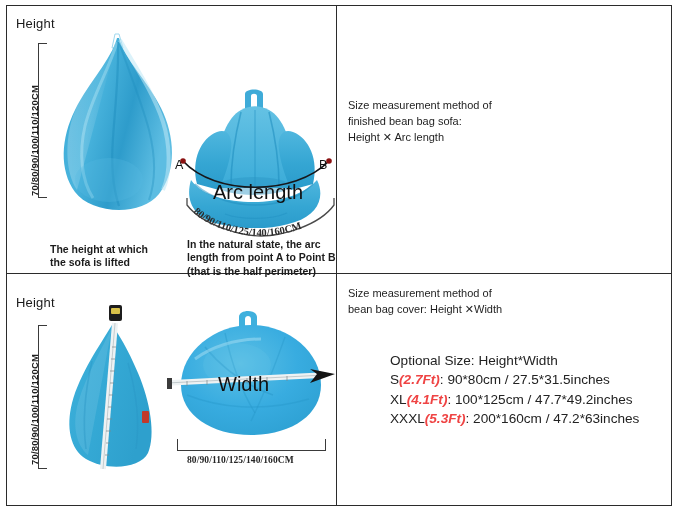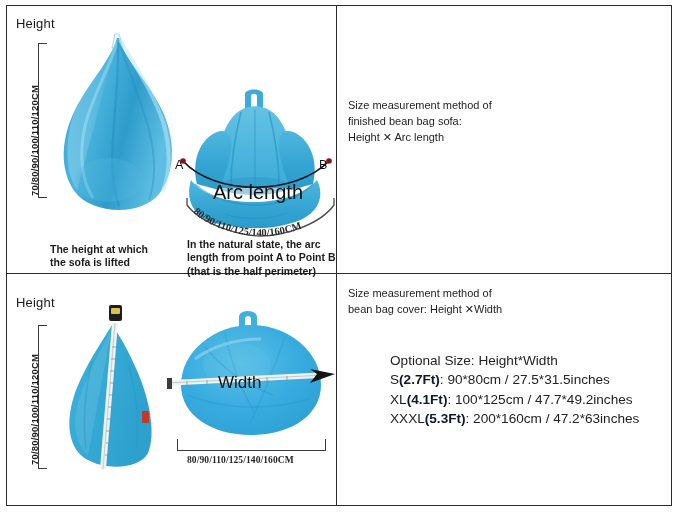--- a/index.html
+++ b/index.html
@@ -107,21 +107,21 @@
     line-height:1.45;
     white-space:pre-line;
   }
   .sizes{
     position:absolute;
     font-size:13.6px;
     color:#232323;
     line-height:1.42;
   }
   .sizes .row{white-space:nowrap;}
-  .sizes .ft{color:#0f172a;font-weight:700;}
+  .sizes .ft{color:#ef4444;font-weight:700;font-style:italic;}
 
   
   .overlay-label{
     position:absolute;
     font-size:20px;
     color:#111111;
     white-space:nowrap;
   }
   .ab-label{
     position:absolute;
@@ -332,21 +332,21 @@
         <line x1="42" y1="77" x2="42" y2="82"></line>
         <line x1="62" y1="76" x2="62" y2="81"></line>
         <line x1="82" y1="75" x2="82" y2="80"></line>
         <line x1="102" y1="74" x2="102" y2="79"></line>
         <line x1="122" y1="73" x2="122" y2="78"></line>
       </g>
       <rect x="2" y="75" width="5" height="11" fill="#3b3b3b"></rect>
       <path d="M145 66 L170 71 L145 80 L152 71 Z" fill="#141414"></path>
     </svg>
 
-    <span class="overlay-label" style="left:211px;top:98px;font-size:17px;">Width</span>
+    <span class="overlay-label" style="left:211px;top:98px;font-size:20px;">Width</span>
 
     <div class="hbracket" style="left:170px;top:164px;width:149px;height:12px;"></div>
 
     <span class="dimtext" style="left:180px;top:180px;font-family:'Liberation Serif',serif;">80/90/110/125/140/160CM</span>
   </div>
 
   <div class="cell" id="cell-br">
 
     <span class="para" style="left:10px;top:11px;">Size measurement method of
 bean bag cover: Height ✕Width</span>

